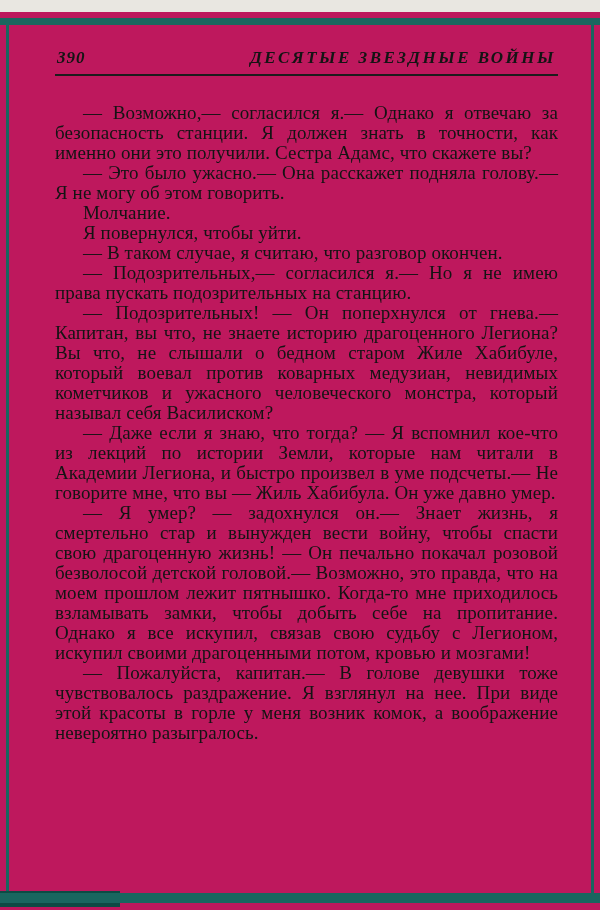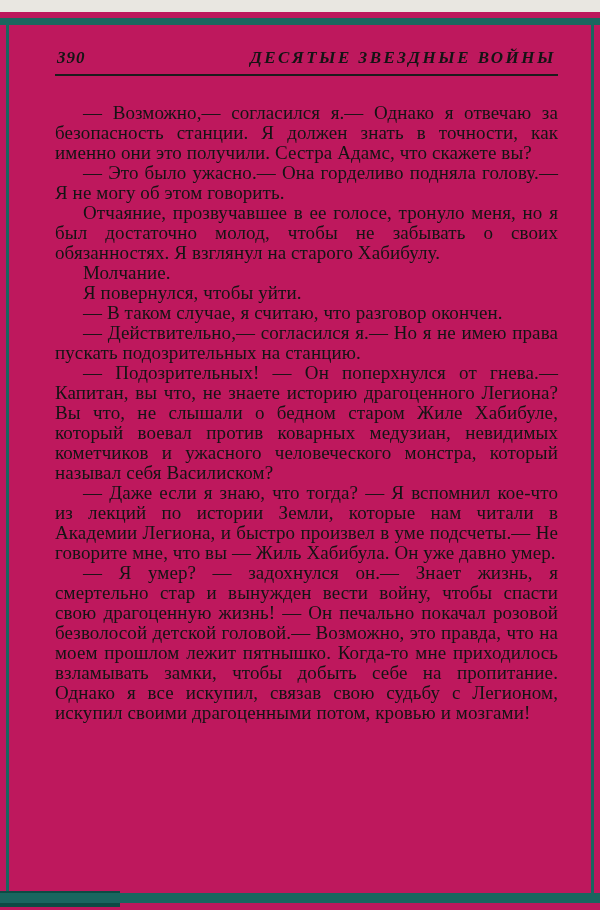--- a/index.html
+++ b/index.html
@@ -97,26 +97,26 @@
 
     <div class="running-head">
       <span class="page-number">390</span>
       <span class="running-title">ДЕСЯТЫЕ ЗВЕЗДНЫЕ ВОЙНЫ</span>
     </div>
 
     <hr class="head-rule">
 
     <div class="body-text" lang="ru">
         <p class="para">— Возможно,— согласился я.— Однако я отвечаю за безопасность станции. Я должен знать в точности, как именно они это получили. Сестра Адамс, что скажете вы?</p>
-        <p class="para">— Это было ужасно.— Она горделиво подняла голову.— Я не могу об этом говорить.</p>
-        <p class="para">Отчаяние, прозвучавшее в ее голосе, тронуло меня, но я был достаточно молод, чтобы не забывать о своих обязанностях. Я взглянул на старого Хабибулу.</p>
+        <p class="para">— Это было ужасно.— Она расскажет подняла голову.— Я не могу об этом говорить.</p>
         <p class="para">Молчание.</p>
         <p class="para">Я повернулся, чтобы уйти.</p>
         <p class="para">— В таком случае, я считаю, что разговор окончен.</p>
-        <p class="para">— Действительно,— согласился я.— Но я не имею права пускать подозрительных на станцию.</p>
+        <p class="para">— Подозрительных,— согласился я.— Но я не имею права пускать подозрительных на станцию.</p>
         <p class="para">— Подозрительных! — Он поперхнулся от гнева.— Капитан, вы что, не знаете историю драгоценного Легиона? Вы что, не слышали о бедном старом Жиле Хабибуле, который воевал против коварных медузиан, невидимых кометчиков и ужасного человеческого монстра, который называл себя Василиском?</p>
         <p class="para">— Даже если я знаю, что тогда? — Я вспомнил кое-что из лекций по истории Земли, которые нам читали в Академии Легиона, и быстро произвел в уме подсчеты.— Не говорите мне, что вы — Жиль Хабибула. Он уже давно умер.</p>
         <p class="para">— Я умер? — задохнулся он.— Знает жизнь, я смертельно стар и вынужден вести войну, чтобы спасти свою драгоценную жизнь! — Он печально покачал розовой безволосой детской головой.— Возможно, это правда, что на моем прошлом лежит пятнышко. Когда-то мне приходилось взламывать замки, чтобы добыть себе на пропитание. Однако я все искупил, связав свою судьбу с Легионом, искупил своими драгоценными потом, кровью и мозгами!</p>
+        <p class="para">— Пожалуйста, капитан.— В голове девушки тоже чувствовалось раздражение. Я взглянул на нее. При виде этой красоты в горле у меня возник комок, а воображение невероятно разыгралось.</p>
       </div>
 
   </div>
 
 </div>
 
 </body></html>

